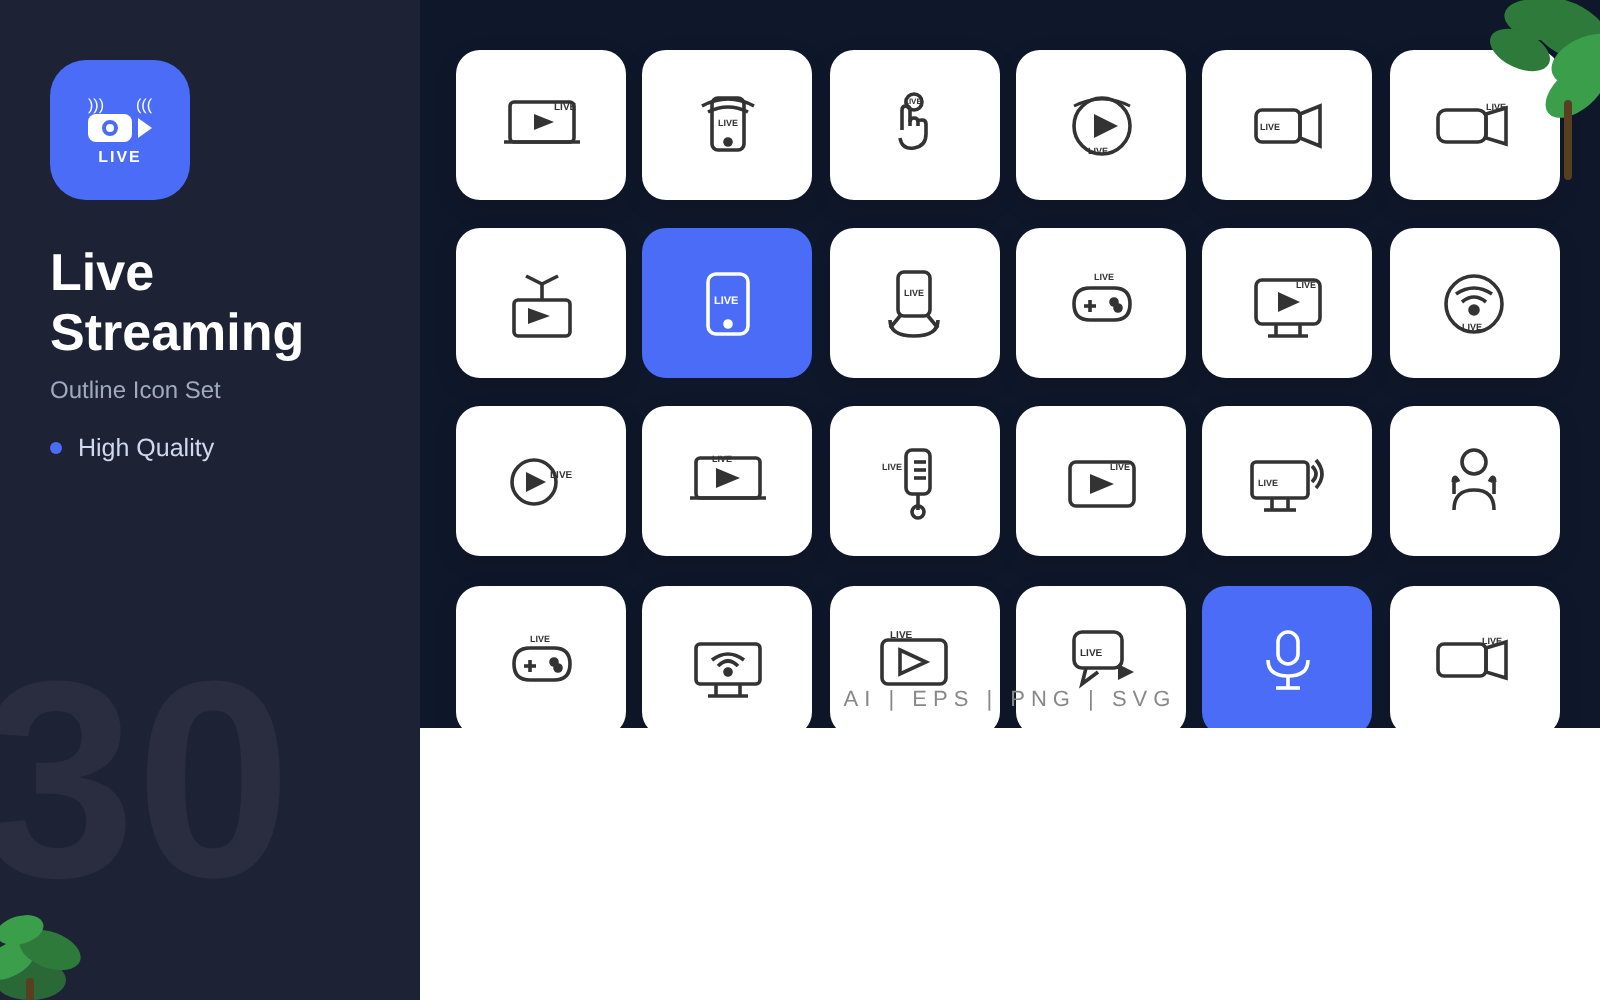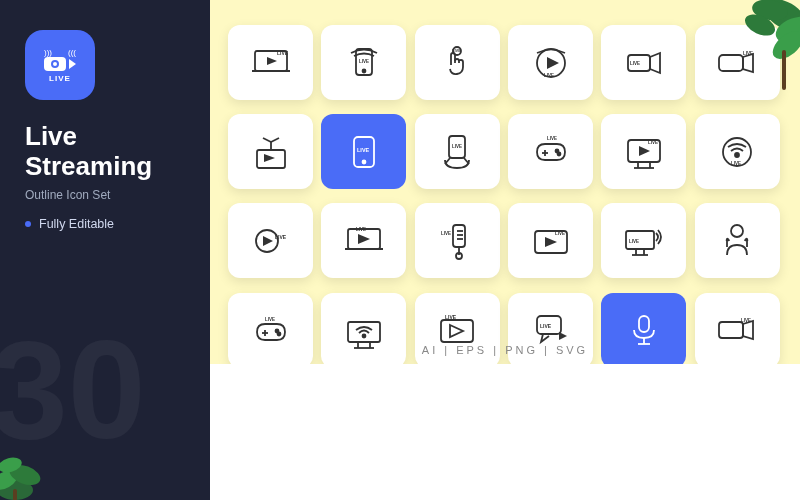--- a/index.html
+++ b/index.html
@@ -119,21 +119,21 @@
       width: 6px;
       height: 6px;
       background: #4a6cf7;
       border-radius: 50%;
       flex-shrink: 0;
     }
 
     
     .right-panel {
       flex: 1;
-      background: #fef9c3;
+      background: #0f172a;
       height: 364px;
       position: relative;
       overflow: hidden;
       padding: 20px 18px 10px 18px;
     }
 
     .icons-grid {
       display: grid;
       grid-template-columns: repeat(6, 1fr);
       grid-template-rows: repeat(5, 1fr);
@@ -233,21 +233,21 @@
     </div>
     <div class="live-tag">LIVE</div>
   </div>
 
   <div class="title">Live<br>Streaming</div>
   <div class="subtitle">Outline Icon Set</div>
 
   <ul class="features">
     <li>
       <span class="bullet"></span>
-      <span>Fully Editable</span>
+      <span>High Quality</span>
     </li>
   </ul>
 
   <svg class="plant-bl" viewBox="0 0 65 60">
     <ellipse cx="20" cy="45" rx="18" ry="10" fill="#2d7a3a" opacity="0.8"></ellipse>
     <ellipse cx="10" cy="35" rx="14" ry="8" fill="#3a9e4a" transform="rotate(-30 10 35)"></ellipse>
     <ellipse cx="30" cy="30" rx="16" ry="9" fill="#2d7a3a" transform="rotate(20 30 30)"></ellipse>
     <ellipse cx="15" cy="20" rx="12" ry="7" fill="#3a9e4a" transform="rotate(-15 15 20)"></ellipse>
     <rect x="18" y="44" width="4" height="16" fill="#5a3e20" rx="2"></rect>
   </svg>

